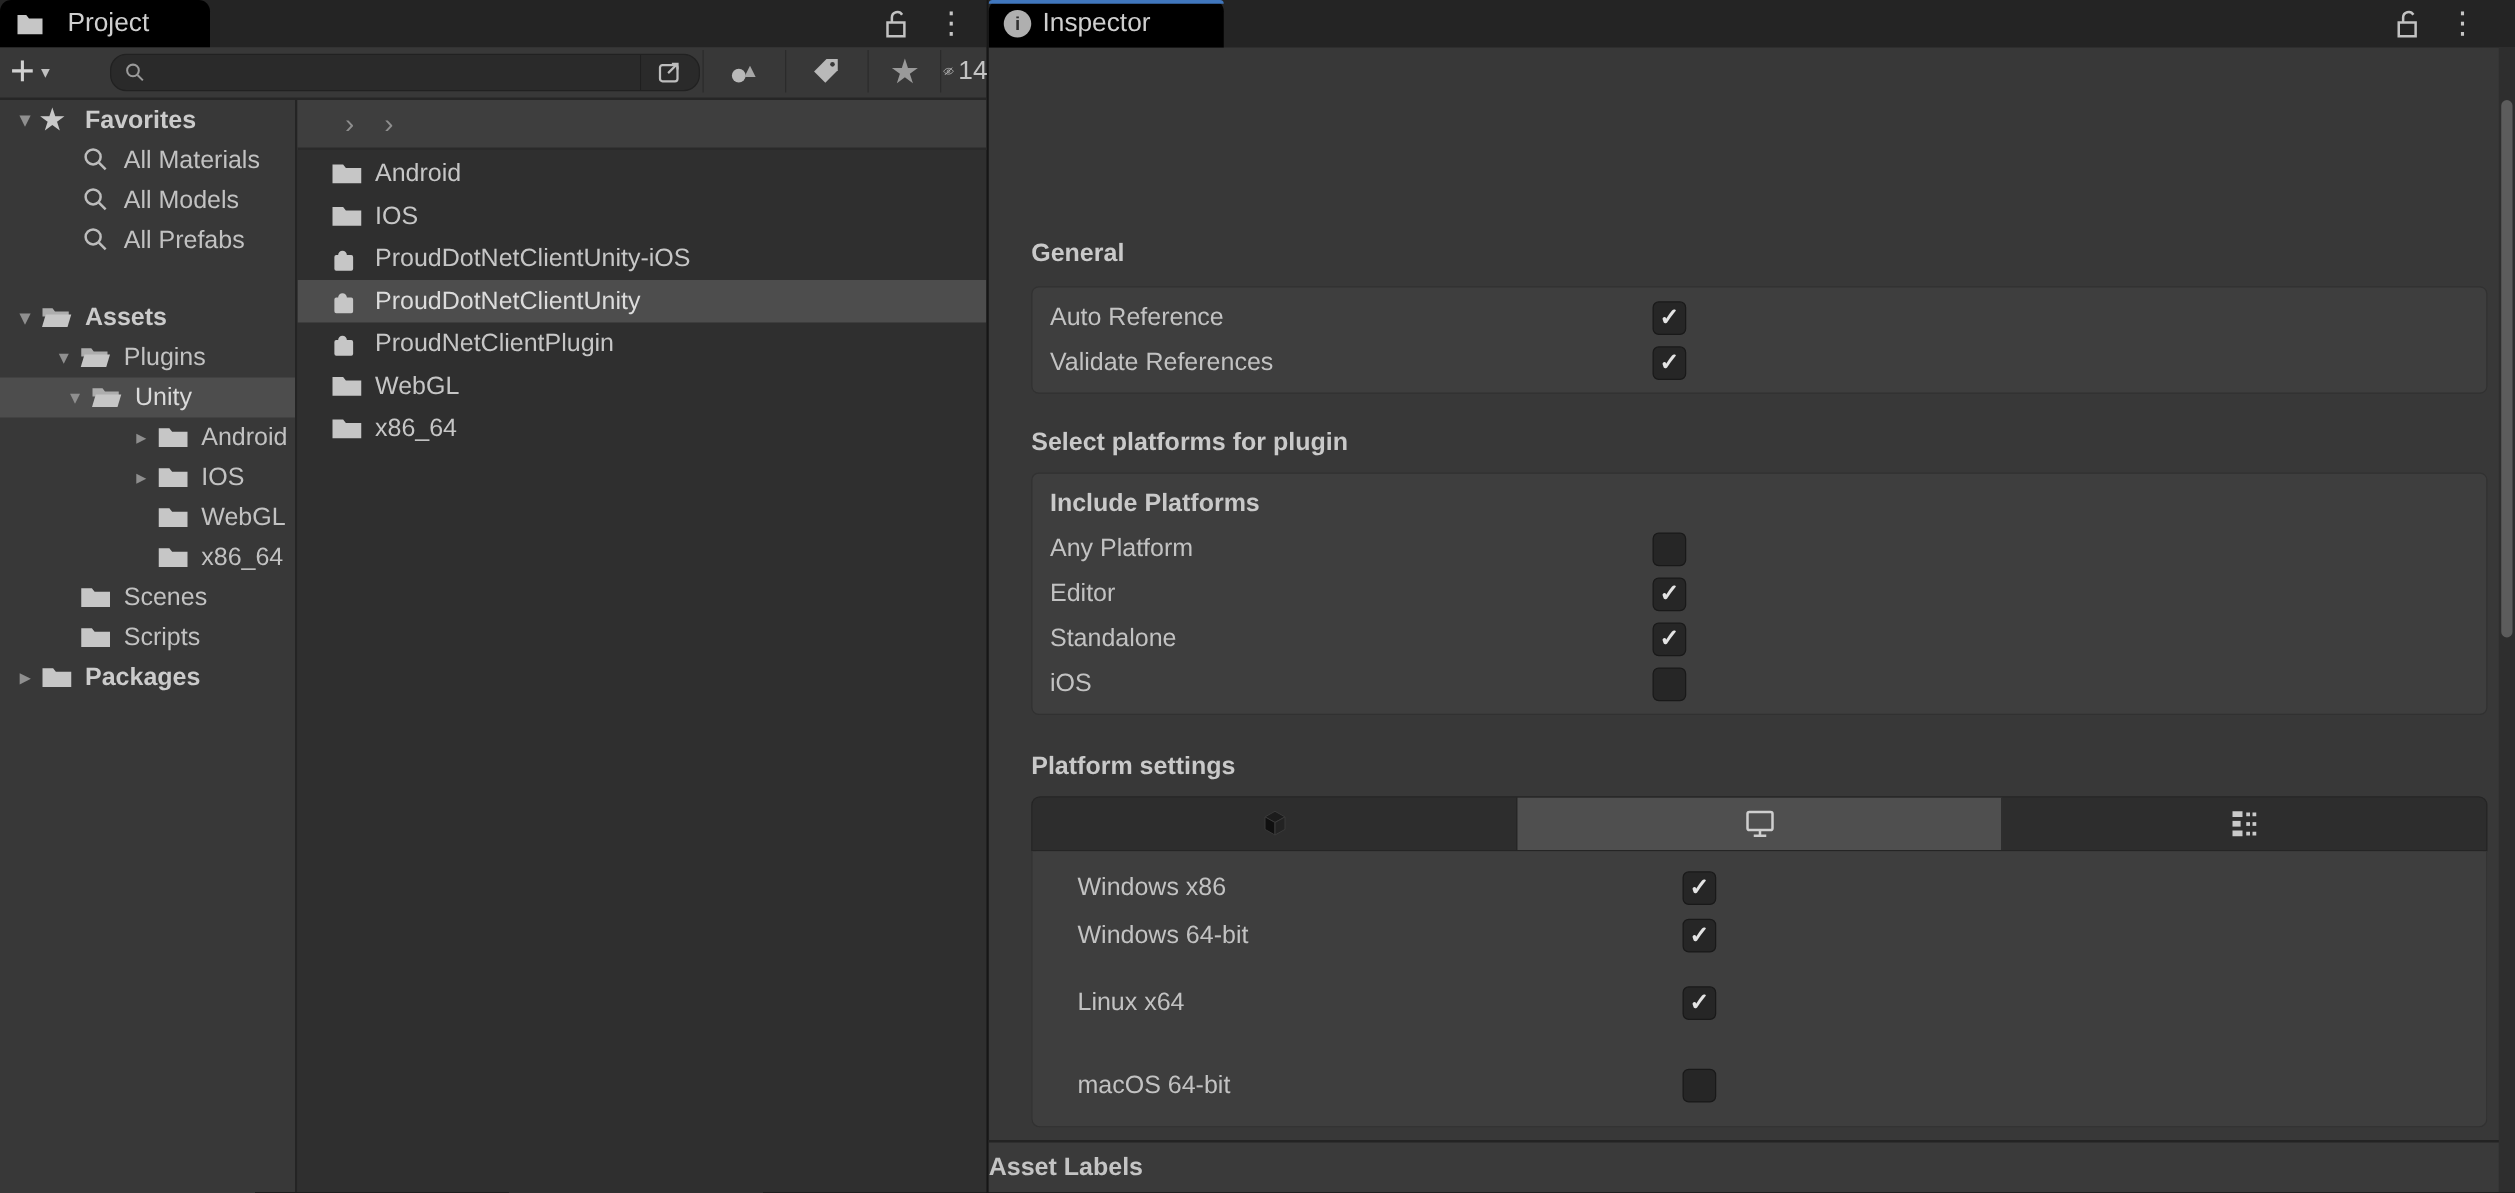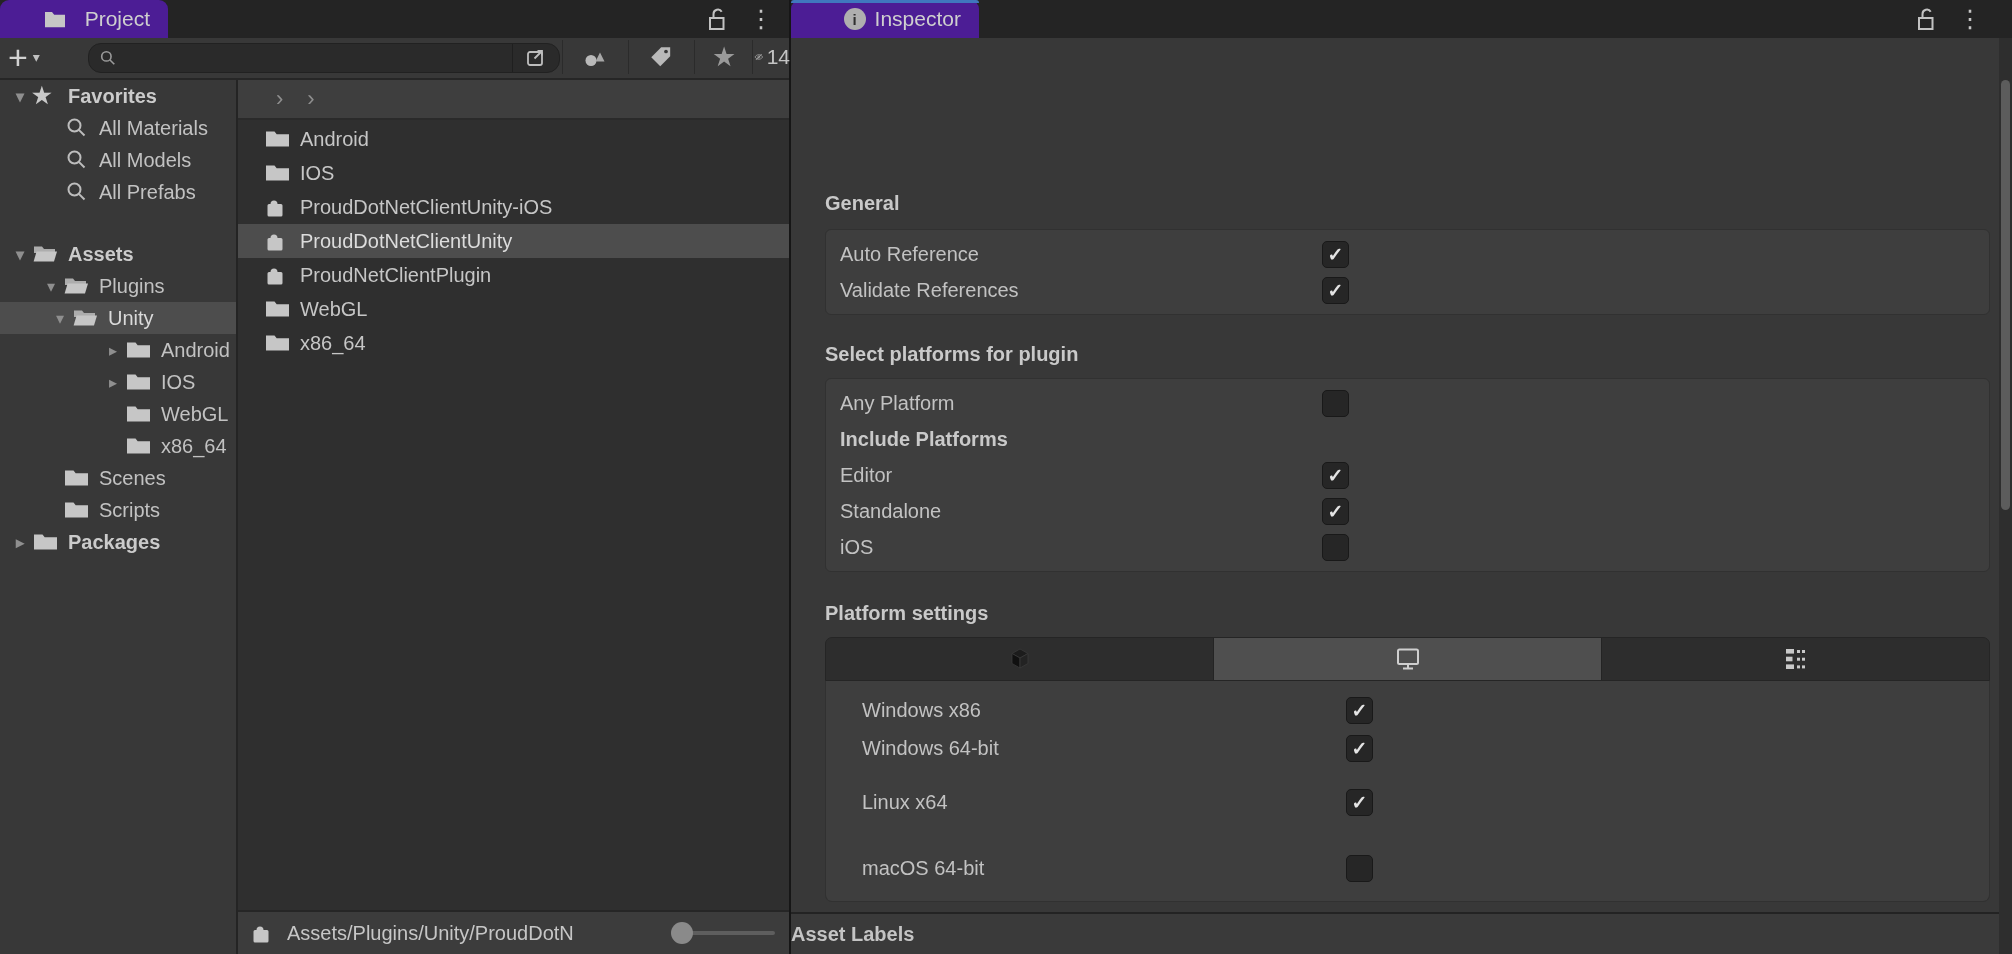--- a/index.html
+++ b/index.html
@@ -5,23 +5,23 @@
   html,body{margin:0;padding:0;background:#101010;}
   #stage{position:relative;width:2012px;height:954px;background:#161616;
          font-family:"Liberation Sans",sans-serif;color:#C4C4C4;overflow:hidden;
          -webkit-font-smoothing:antialiased;}
   .panel{position:absolute;top:0;bottom:0;background:#383838;}
   #project-panel{left:0;width:789px;}
   #inspector-panel{left:791px;right:0;}
 
   
   .tabwell{position:absolute;left:0;right:0;top:0;height:38px;background:#242424;}
-  .doc-tab{position:absolute;left:0;top:0;height:38px;background:#4c1d95;
+  .doc-tab{position:absolute;left:0;top:0;height:38px;background:#000000;
            border-radius:9px 9px 0 0;display:flex;align-items:center;gap:9px;
-           padding:0 18px 0 12px;font-size:21px;color:#CFCFCF;box-sizing:border-box;justify-content:flex-end;}
+           padding:0 18px 0 12px;font-size:21px;color:#CFCFCF;box-sizing:border-box;}
   .doc-tab .bluebar{display:none;position:absolute;left:0;right:0;top:0;height:3px;
            border-radius:9px 9px 0 0;}
   .doc-tab.active-blue .bluebar{display:block;}
   .well-ctrls{position:absolute;top:0;height:38px;display:flex;align-items:center;gap:16px;}
   .kebab{font-size:24px;color:#C6C6C6;line-height:1;}
 
   
   #proj-toolbar{position:absolute;left:0;right:0;top:38px;height:40px;background:#383838;
                 border-bottom:2px solid #262626;}
   #add-btn{position:absolute;left:8px;top:2px;height:34px;display:flex;align-items:center;gap:5px;}
@@ -440,31 +440,20 @@
           <div class="frow" data-icon="folder">
           <span class="icon-slot">
             <svg class="ic-folder" width="27" height="24" viewBox="0 0 27 24">
                 <path d="M2 4.5 h8.5 l2.2 2.8 H25 v12.2 H2 z" fill="#C6C6C6"></path>
               </svg>
 
           </span>
           <span>x86_64</span>
         </div>
         </div>
-      <div id="mid-footer">
-        <span class="icon-slot" data-icon="plugin">
-          <svg class="ic-plugin" width="24" height="24" viewBox="0 0 24 24">
-              <path d="M6.5 9 a3.5 3.5 0 1 1 7 0 H17 a1.5 1.5 0 0 1 1.5 1.5 V20 a1.5 1.5 0 0 1 -1.5 1.5 H5 A1.5 1.5 0 0 1 3.5 20 V10.5 A1.5 1.5 0 0 1 5 9 z" fill="#C6C6C6"></path>
-            </svg>
-        </span>
-        <span>Assets/Plugins/Unity/ProudDotN</span>
-        <div id="zoom-slider">
-          <div id="zoom-thumb"></div>
-        </div>
-      </div>
     </div>
   </div>
 
   <div class="panel" id="inspector-panel">
 
     <div class="tabwell">
       <div class="doc-tab active-blue" style="width:188px;">
         <span class="bluebar" style="background:#4077BE;"></span>
         <span style="width:22px;height:22px;border-radius:50%;background:#AFAFAF;color:#303030;
                      font-weight:700;font-size:15px;display:flex;align-items:center;justify-content:center;">i</span>
@@ -497,29 +486,29 @@
           <span>Validate References</span>
           <span class="checkbox">
             <span class="check">✓</span>
           </span>
         </div>
         </div>
 
       <div class="sec-title" id="platforms-title">Select platforms for plugin</div>
       <div class="helpbox" id="platforms-box">
 
-      <div class="hb-row" data-checked="false">
+      <div class="hb-row" data-header="true">
+          <span>Include Platforms</span>
+
+        </div>
+          <div class="hb-row" data-checked="false">
           <span>Any Platform</span>
           <span class="checkbox">
             
           </span>
-        </div>
-          <div class="hb-row" data-header="true">
-          <span>Include Platforms</span>
-
         </div>
           <div class="hb-row" data-checked="true">
           <span>Editor</span>
           <span class="checkbox">
             <span class="check">✓</span>
           </span>
         </div>
           <div class="hb-row" data-checked="true">
           <span>Standalone</span>
           <span class="checkbox">

